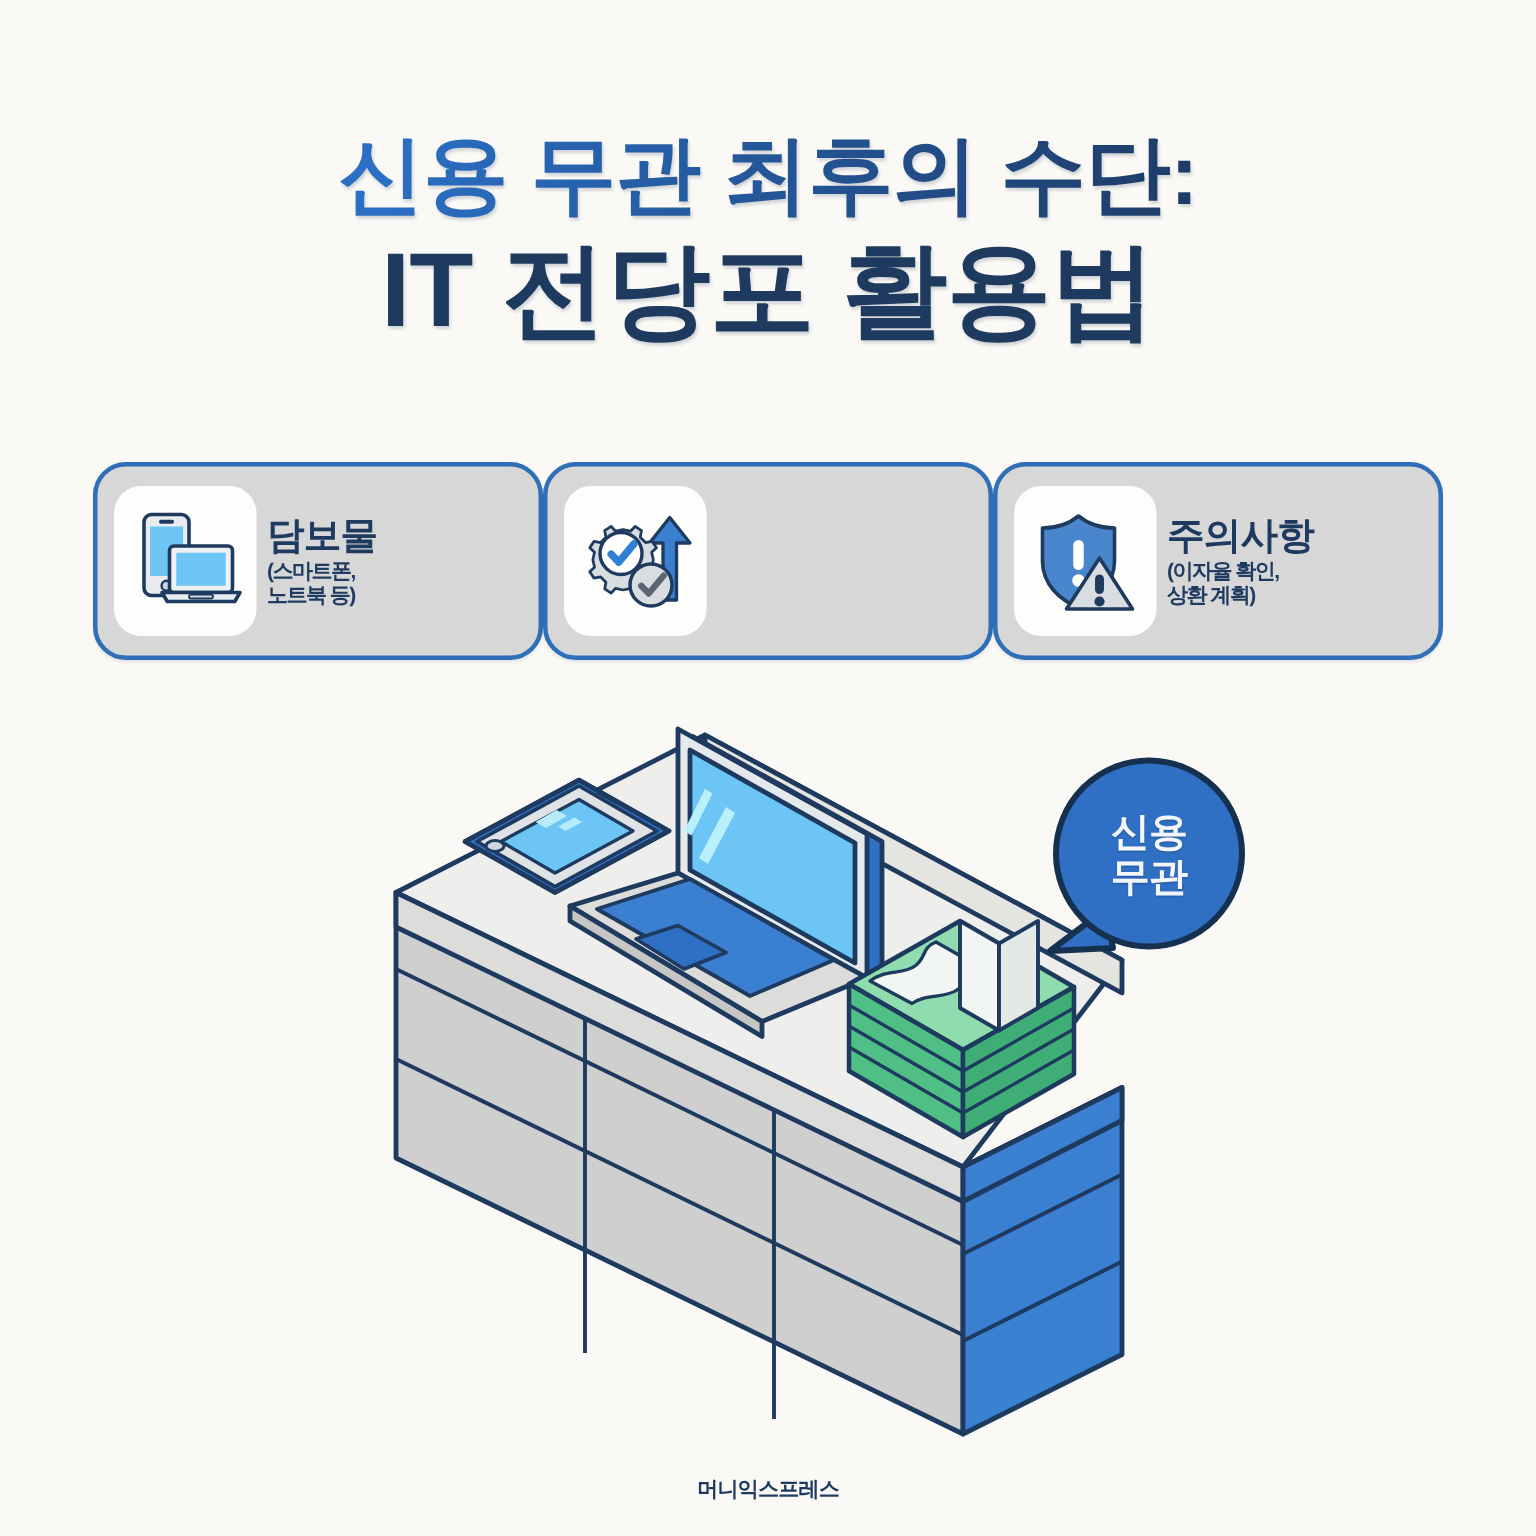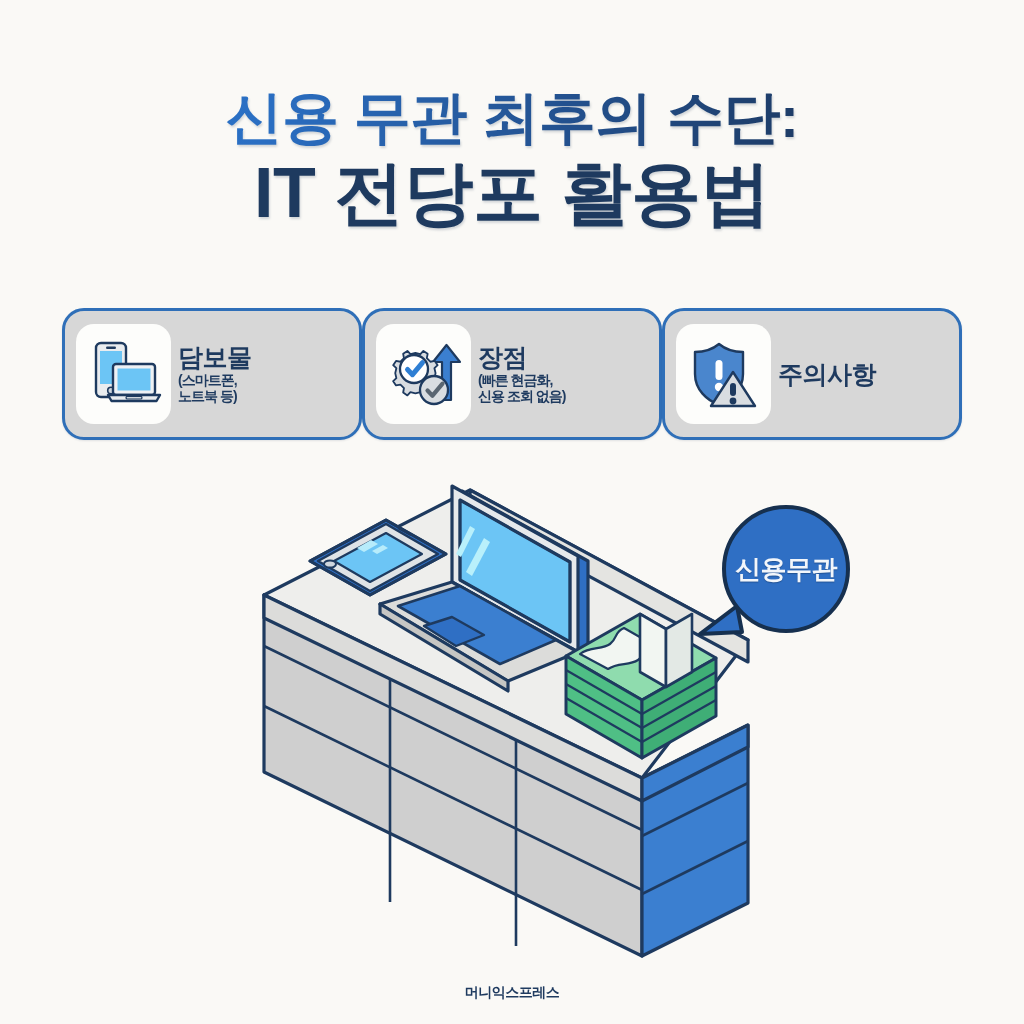--- a/index.html
+++ b/index.html
@@ -112,30 +112,30 @@
     position: absolute;
     top: 430px;
     left: 0;
     width: 1024px;
     height: 500px;
   }
 
   
   .bubble {
     position: absolute;
-    left: 722px;
+    left: 702px;
     top: 469px;
     width: 128px;
     height: 128px;
     border-radius: 50%;
     background: #2f6fc4;
     border: 4px solid #16304f;
     box-sizing: border-box;
     display: flex;
-    flex-direction: row;
+    flex-direction: column;
     align-items: center;
     justify-content: center;
     z-index: 40;
   }
   .bubble-line {
     color: #f2f6fb;
     font-size: 26px;
     font-weight: 700;
     letter-spacing: -0.5px;
     line-height: 1.17;
@@ -202,44 +202,41 @@
           <g stroke="#1e3a5f" stroke-width="2.3" fill="#d9dde1" stroke-linejoin="round">
             <path d="M30 8 l6.2 1.4 3.8 -4.0 5.3 3.6 -1.0 5.5 4.4 4.4 5.5 -1.0 3.6 5.3 -4.0 3.8 1.4 6.2 -1.4 6.2 4.0 3.8 -3.6 5.3 -5.5 -1.0 -4.4 4.4 1.0 5.5 -5.3 3.6 -3.8 -4.0 -6.2 1.4 -6.2 -1.4 -3.8 4.0 -5.3 -3.6 1.0 -5.5 -4.4 -4.4 -5.5 1.0 -3.6 -5.3 4.0 -3.8 -1.4 -6.2 1.4 -6.2 -4.0 -3.8 3.6 -5.3 5.5 1.0 4.4 -4.4 -1.0 -5.5 5.3 -3.6 3.8 4.0 Z" transform="translate(-1,-1) scale(0.80) translate(8,12)"></path>
           </g>
           <circle cx="28" cy="31" r="14" fill="#ffffff" stroke="#1e3a5f" stroke-width="2.3"></circle>
           <path d="M21.5 31.5 l5 5.2 10 -12" fill="none" stroke="#2f7fd4" stroke-width="5" stroke-linecap="round" stroke-linejoin="round"></path>
 
           <circle cx="48" cy="52" r="14" fill="#d9dde1" stroke="#1e3a5f" stroke-width="2.3"></circle>
           <path d="M41.5 52.5 l5 5.2 10 -12" fill="none" stroke="#5a6672" stroke-width="4.2" stroke-linecap="round" stroke-linejoin="round"></path>
         </svg>
       </div>
-      <div class="card-text">
-        <div class="card-title">장점</div>
-        <div class="card-sub">
-          <span>(빠른 현금화,</span>
-          <span>신용 조회 없음)</span>
-        </div>
-      </div>
     </div>
 
     <div class="info-card">
       <div class="icon-tile">
         <svg width="74" height="72" viewBox="0 0 74 72">
 
           <path d="M8 14 C18 14 26 11 32 6 C38 11 46 14 56 14 V36 C56 52 44 62 32 67 C20 62 8 52 8 36 Z" fill="#4a86cd" stroke="#1e3a5f" stroke-width="2.4" stroke-linejoin="round"></path>
           <rect x="28.5" y="22" width="7" height="20" rx="3.5" fill="#ffffff"></rect>
           <circle cx="32" cy="49" r="4.2" fill="#ffffff"></circle>
 
           <path d="M46 34 L68 68 H24 Z" fill="#d9dde1" stroke="#1e3a5f" stroke-width="2.4" stroke-linejoin="round"></path>
           <rect x="43" y="45" width="6" height="13" rx="3" fill="#1e3a5f"></rect>
           <circle cx="46" cy="63" r="3.4" fill="#1e3a5f"></circle>
         </svg>
       </div>
       <div class="card-text">
         <div class="card-title">주의사항</div>
+        <div class="card-sub">
+          <span>(이자율 확인,</span>
+          <span>상환 계획)</span>
+        </div>
       </div>
     </div>
 
   </div>
 
   <div class="scene">
     <svg width="1024" height="500" viewBox="0 0 1024 500">
 
       <g stroke="#1e3a5f" stroke-width="3.2" stroke-linejoin="round">
 

